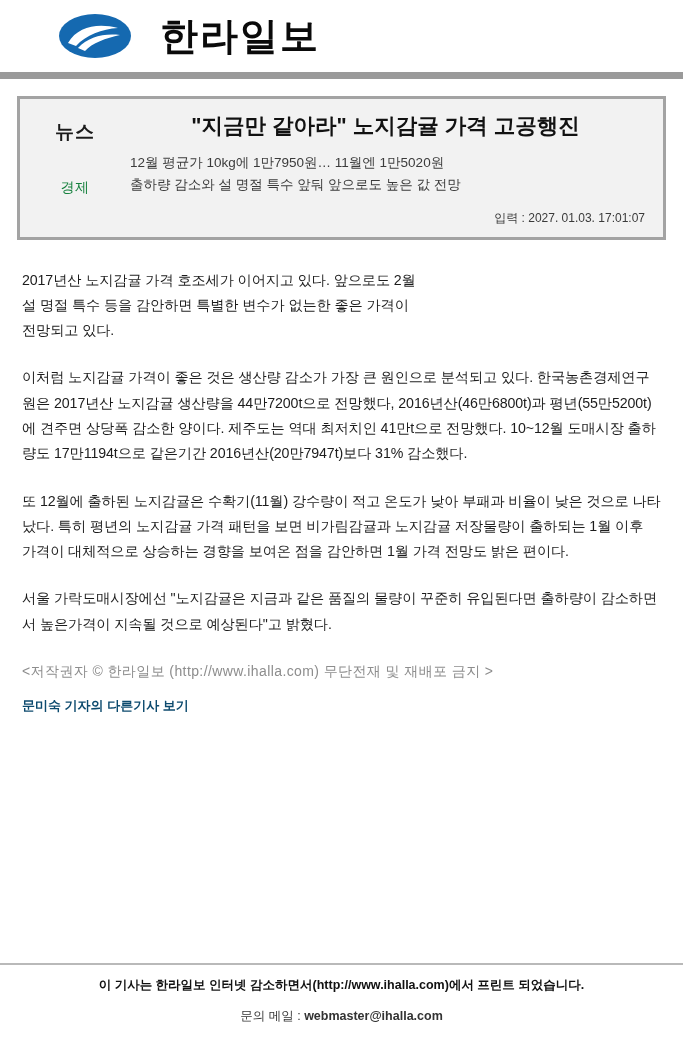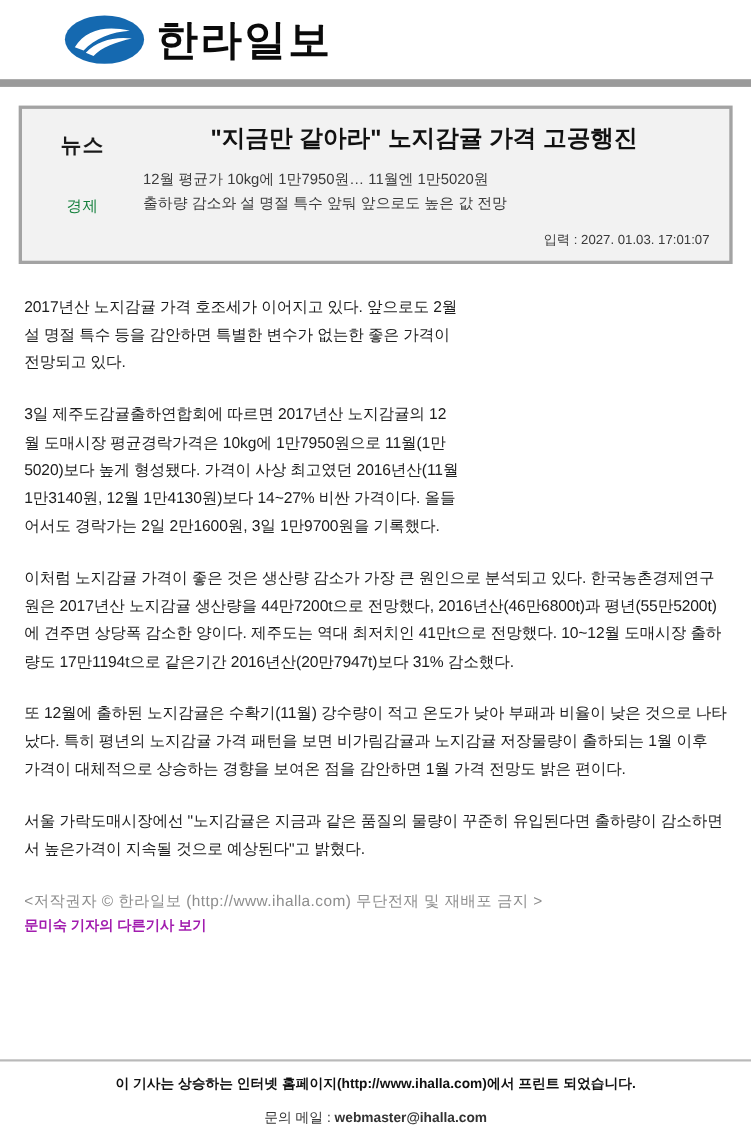--- a/index.html
+++ b/index.html
@@ -20,21 +20,21 @@
     height: 72px;
     background: #ffffff;
     display: flex;
     align-items: center;
     padding-left: 58px;
     box-sizing: border-box;
   }
   .logo-wrap {
     display: flex;
     align-items: center;
-    gap: 10px;
+    gap: 28px;
   }
   .logo-mark {
     width: 74px;
     height: 46px;
     flex: none;
   }
   .logo-text {
     font-size: 38px;
     font-weight: bold;
     letter-spacing: 2px;
@@ -131,25 +131,24 @@
   }
 
   
   .copyright {
     margin: 26px 22px 0 22px;
     font-size: 14px;
     color: #8d8d8d;
     letter-spacing: 0.4px;
   }
   .other-articles {
-    margin: 3px 22px 0 22px;
+    margin: 16px 22px 0 22px;
     font-size: 13px;
     font-weight: bold;
-    color: #a21caf;
-    font-family: Liberation Serif, serif;
+    color: #0c4a6e;
   }
   .footer-bar {
     position: absolute;
     left: 0;
     right: 0;
     bottom: 0;
     border-top: 2px solid #b9b9b9;
     padding: 12px 0 14px 0;
     text-align: center;
     background: #ffffff;
@@ -194,29 +193,28 @@
   <div class="head-col">
     <h1 class="headline">"지금만 같아라" 노지감귤 가격 고공행진</h1>
     <p class="subhead">12월 평균가 10kg에 1만7950원… 11월엔 1만5020원</p>
     <p class="subhead">출하량 감소와 설 명절 특수 앞둬 앞으로도 높은 값 전망</p>
     <div class="dateline">입력 : 2027. 01.03. 17:01:07</div>
   </div>
 </div>
 
 <div class="article-body">
   <p class="para narrow">2017년산 노지감귤 가격 호조세가 이어지고 있다. 앞으로도 2월 설 명절 특수 등을 감안하면 특별한 변수가 없는한 좋은 가격이 전망되고 있다.</p>
-  <p class="para narrow">3일 제주도감귤출하연합회에 따르면 2017년산 노지감귤의 12월 도매시장 평균경락가격은 10kg에 1만7950원으로 11월(1만5020)보다 높게 형성됐다. 가격이 사상 최고였던 2016년산(11월 1만3140원, 12월 1만4130원)보다 14~27% 비싼 가격이다. 올들어서도 경락가는 2일 2만1600원, 3일 1만9700원을 기록했다.</p>
   <p class="para">이처럼 노지감귤 가격이 좋은 것은 생산량 감소가 가장 큰 원인으로 분석되고 있다. 한국농촌경제연구원은 2017년산 노지감귤 생산량을 44만7200t으로 전망했다, 2016년산(46만6800t)과 평년(55만5200t)에 견주면 상당폭 감소한 양이다. 제주도는 역대 최저치인 41만t으로 전망했다. 10~12월 도매시장 출하량도 17만1194t으로 같은기간 2016년산(20만7947t)보다 31% 감소했다.</p>
   <p class="para">또 12월에 출하된 노지감귤은 수확기(11월) 강수량이 적고 온도가 낮아 부패과 비율이 낮은 것으로 나타났다. 특히 평년의 노지감귤 가격 패턴을 보면 비가림감귤과 노지감귤 저장물량이 출하되는 1월 이후 가격이 대체적으로 상승하는 경향을 보여온 점을 감안하면 1월 가격 전망도 밝은 편이다.</p>
   <p class="para">서울 가락도매시장에선 "노지감귤은 지금과 같은 품질의 물량이 꾸준히 유입된다면 출하량이 감소하면서 높은가격이 지속될 것으로 예상된다"고 밝혔다.</p>
 </div>
 
 <div class="copyright">&lt;저작권자 © 한라일보 (http://www.ihalla.com) 무단전재 및 재배포 금지 &gt;</div>
 <div class="other-articles">문미숙 기자의 다른기사 보기</div>
 
 <div class="footer-bar">
   <div class="footer-line1">
-    <span>이 기사는 상승하는 인터넷 홈페이지(</span><span class="url">http://www.ihalla.com</span><span>)에서 프린트 되었습니다.</span>
+    <span>이 기사는 한라일보 인터넷 감소하면서(</span><span class="url">http://www.ihalla.com</span><span>)에서 프린트 되었습니다.</span>
   </div>
   <div class="footer-line2">
     <span>문의 메일 : </span><b>webmaster@ihalla.com</b>
   </div>
 </div>
 
 </body></html>

